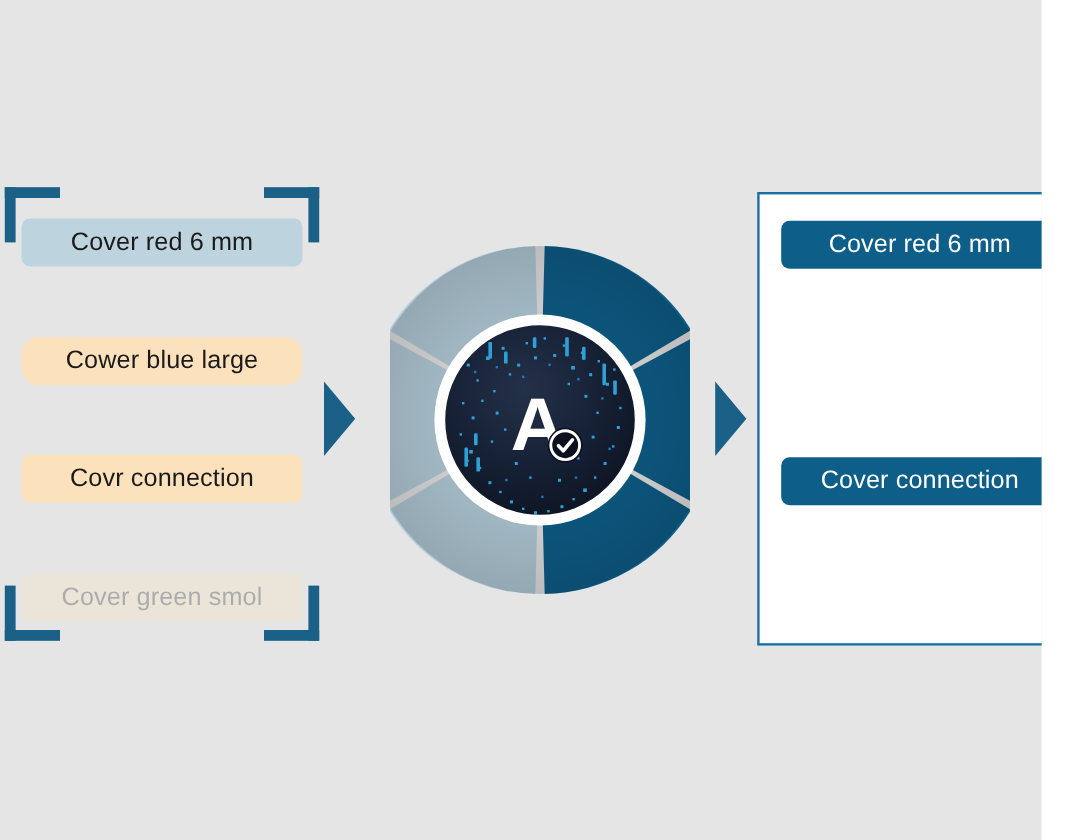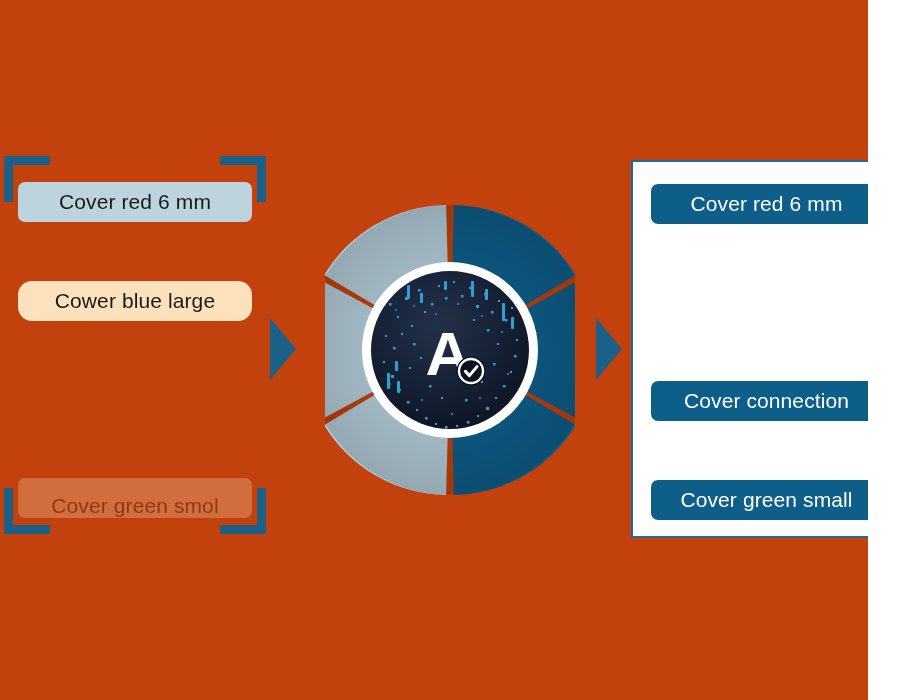--- a/index.html
+++ b/index.html
@@ -7,21 +7,21 @@
     padding: 0;
     background: #ffffff;
   }
   body {
     font-family: "Liberation Sans", sans-serif;
   }
   #canvas {
     position: relative;
     width: 868px;
     height: 700px;
-    background: #c2410c;
+    background: #e5e5e5;
     overflow: hidden;
   }
 
   
   #input-panel {
     position: absolute;
     left: 4px;
     top: 156px;
     width: 262px;
     height: 378px;
@@ -48,21 +48,21 @@
     align-items: center;
     justify-content: center;
     font-size: 21px;
     color: #1a1a1a;
     letter-spacing: 0.1px;
     white-space: nowrap;
   }
   .in-chip.c0 { top: 26px;  background: #bdd3de; }
   .in-chip.c1 { top: 125px; background: #fbe2bd; border-radius: 14px; }
   .in-chip.c2 { top: 223px; background: #fbe2bd; }
-  .in-chip.c3 { top: 322px; background: #fbe2bd; opacity: 0.28; align-items: flex-end; }
+  .in-chip.c3 { top: 322px; background: #fbe2bd; opacity: 0.28; }
 
   
   .arrow {
     position: absolute;
     width: 0;
     height: 0;
     border-top: 31px solid transparent;
     border-bottom: 31px solid transparent;
     border-left: 26px solid #1a6087;
   }
@@ -119,20 +119,23 @@
     <div class="bracket bracket-tl"></div>
     <div class="bracket bracket-tr"></div>
     <div class="bracket bracket-bl"></div>
     <div class="bracket bracket-br"></div>
 
     <div class="in-chip c0">
       <span>Cover red 6 mm</span>
     </div>
     <div class="in-chip c1">
       <span>Cower blue large</span>
+    </div>
+    <div class="in-chip c2">
+      <span>Covr connection</span>
     </div>
     <div class="in-chip c3">
       <span>Cover green smol</span>
     </div>
   </div>
 
   <div id="arrow-in" class="arrow"></div>
 
   <div id="hub">
     <svg width="250" height="330" viewBox="0 0 250 330" xmlns="http://www.w3.org/2000/svg">
@@ -264,18 +267,15 @@
 
   <div id="arrow-out" class="arrow"></div>
 
   <div id="output-panel">
     <div class="out-chip c0">
       <span>Cover red 6 mm</span>
     </div>
     <div class="out-chip c2">
       <span>Cover connection</span>
     </div>
-    <div class="out-chip c3">
-      <span>Cover green small</span>
-    </div>
   </div>
 
 </div>
 
 </body></html>

